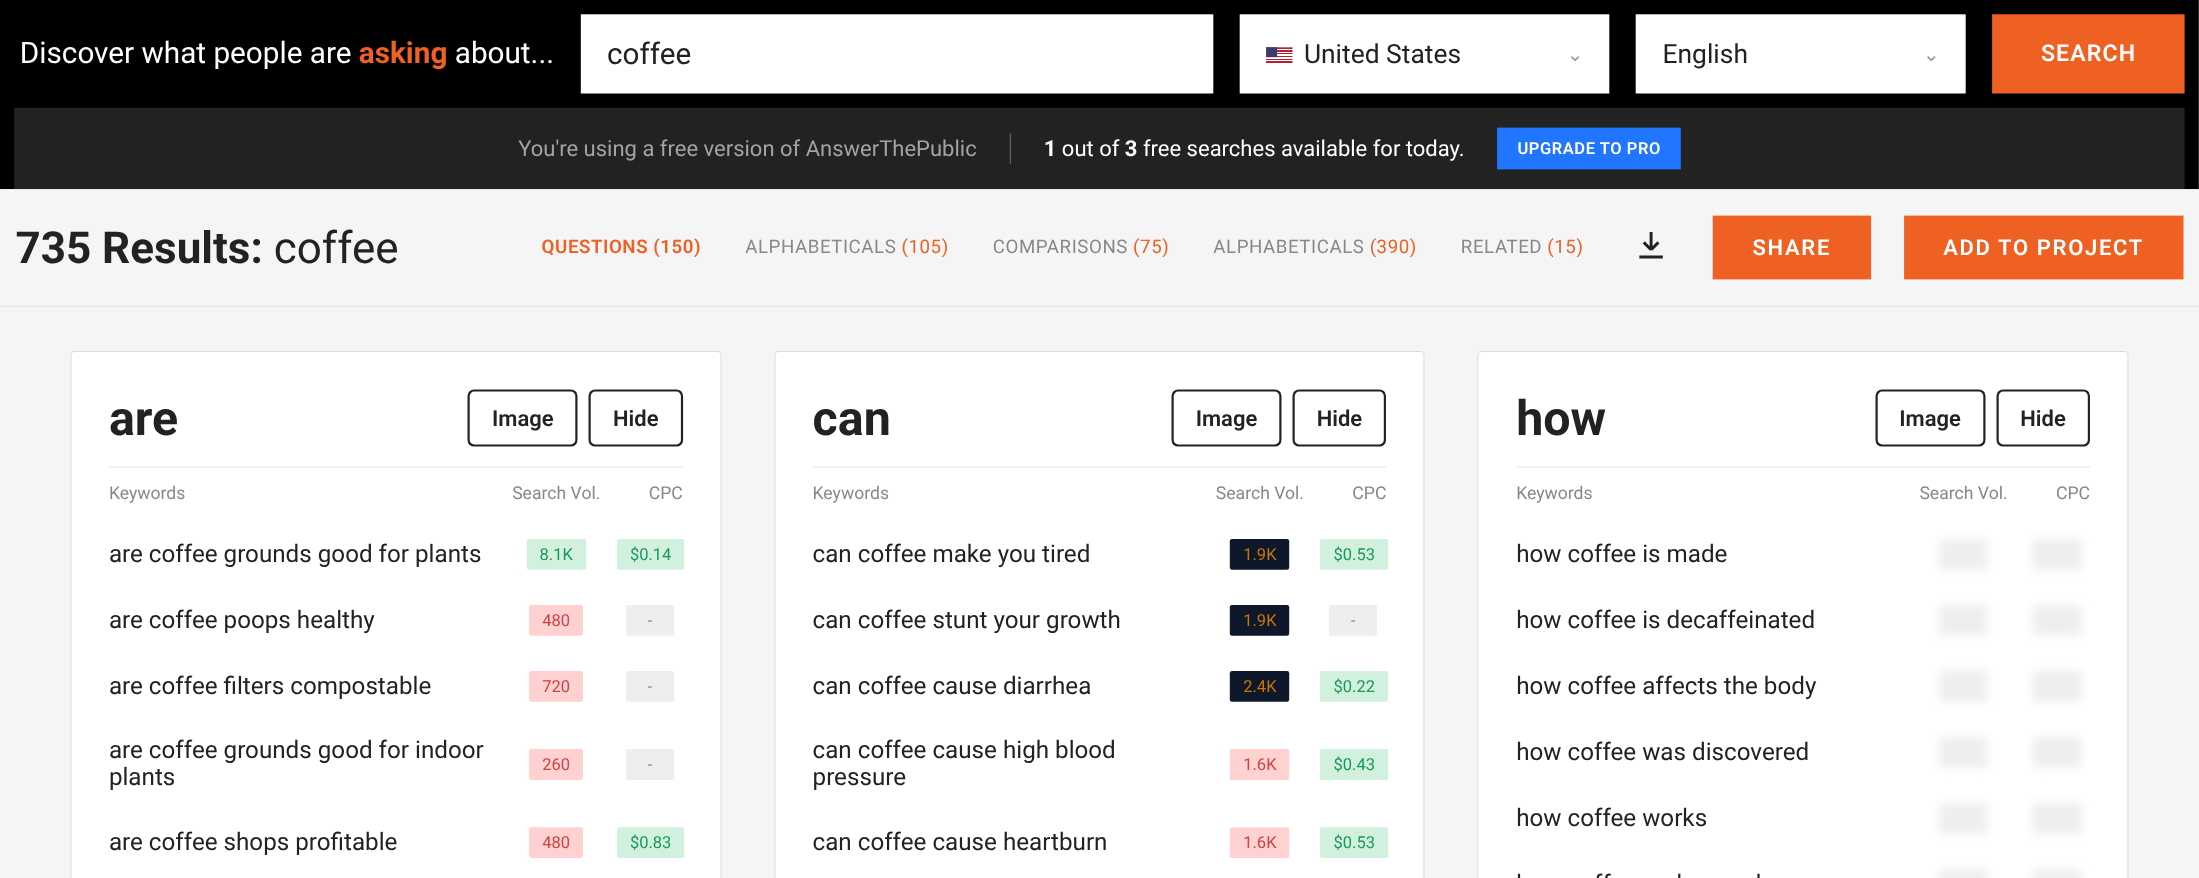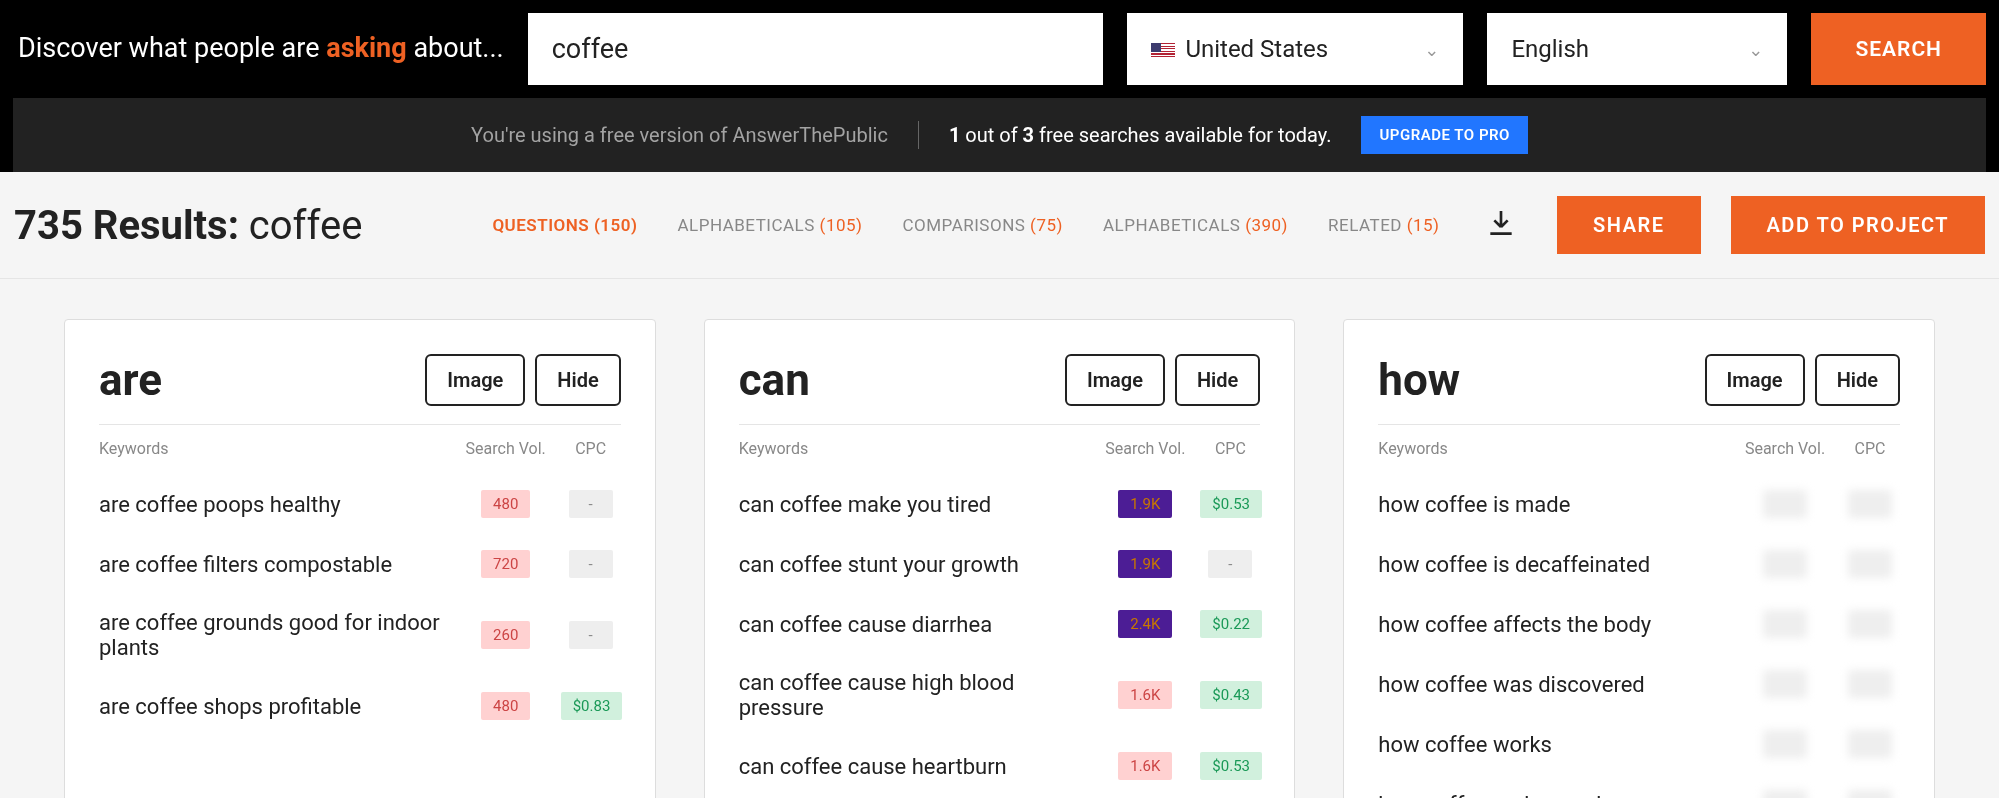--- a/index.html
+++ b/index.html
@@ -38,28 +38,28 @@
 .cards { display: flex; gap: 48px; padding: 40px 64px; }
 .card { background: #fff; border: 1px solid #ddd; border-radius: 4px; padding: 34px 34px 20px 34px; flex: 1; min-width: 0; }
 .card-head { display: flex; align-items: center; justify-content: space-between; margin-bottom: 18px; }
 .card-title { font-size: 44px; font-weight: 700; color: #222; text-align: right; }
 .card-actions { display: flex; gap: 10px; padding-left: 48px; }
 .card-btn { background: #fff; border: 2px solid #222; border-radius: 6px; padding: 12px 20px; font-size: 20px; font-weight: 600; cursor: pointer; color: #222; }
 .card-divider { border: none; border-top: 1px solid #e5e5e5; margin-bottom: 14px; }
 .card-cols { display: flex; font-size: 16px; color: #888; margin-bottom: 16px; }
 .col-kw { flex: 1; }
 .col-sv { width: 110px; text-align: center; }
-.col-cpc { width: 60px; text-align: center; }
+.col-cpc { width: 60px; text-align: right; }
 .row { display: flex; align-items: center; padding: 16px 0; }
 .row-kw { flex: 1; font-size: 22px; color: #222; }
 .row-sv { width: 110px; text-align: center; }
 .row-cpc { width: 60px; text-align: center; }
 .badge { display: inline-block; padding: 5px 12px; border-radius: 2px; font-size: 15px; min-width: 44px; text-align: center; }
 .badge.green { background: #d1f0dd; color: #1a9957; }
-.badge.orange { background: #4c1d95; color: #c77700; }
+.badge.orange { background: #0f172a; color: #c77700; }
 .badge.pink { background: #ffd1d1; color: #cc4444; }
 .badge.gray { background: #eee; color: #888; }
 .badge.blur { filter: blur(4px); background: #eee; color: #999; }
 </style>
 </head>
 <body>
 
 <div class="header-black">
   <div class="header-row">
     <div class="tagline">
@@ -120,20 +120,25 @@
           <button class="card-btn">Hide</button>
         </div>
       </div>
       <hr class="card-divider">
       <div class="card-cols">
         <div class="col-kw">Keywords</div>
         <div class="col-sv">Search Vol.</div>
         <div class="col-cpc">CPC</div>
       </div>
       <div class="row">
+        <div class="row-kw">are coffee grounds good for plants</div>
+        <div class="row-sv"><span class="badge green">8.1K</span></div>
+        <div class="row-cpc"><span class="badge green">$0.14</span></div>
+      </div>
+      <div class="row">
         <div class="row-kw">are coffee poops healthy</div>
         <div class="row-sv"><span class="badge pink">480</span></div>
         <div class="row-cpc"><span class="badge gray">-</span></div>
       </div>
       <div class="row">
         <div class="row-kw">are coffee filters compostable</div>
         <div class="row-sv"><span class="badge pink">720</span></div>
         <div class="row-cpc"><span class="badge gray">-</span></div>
       </div>
       <div class="row">

